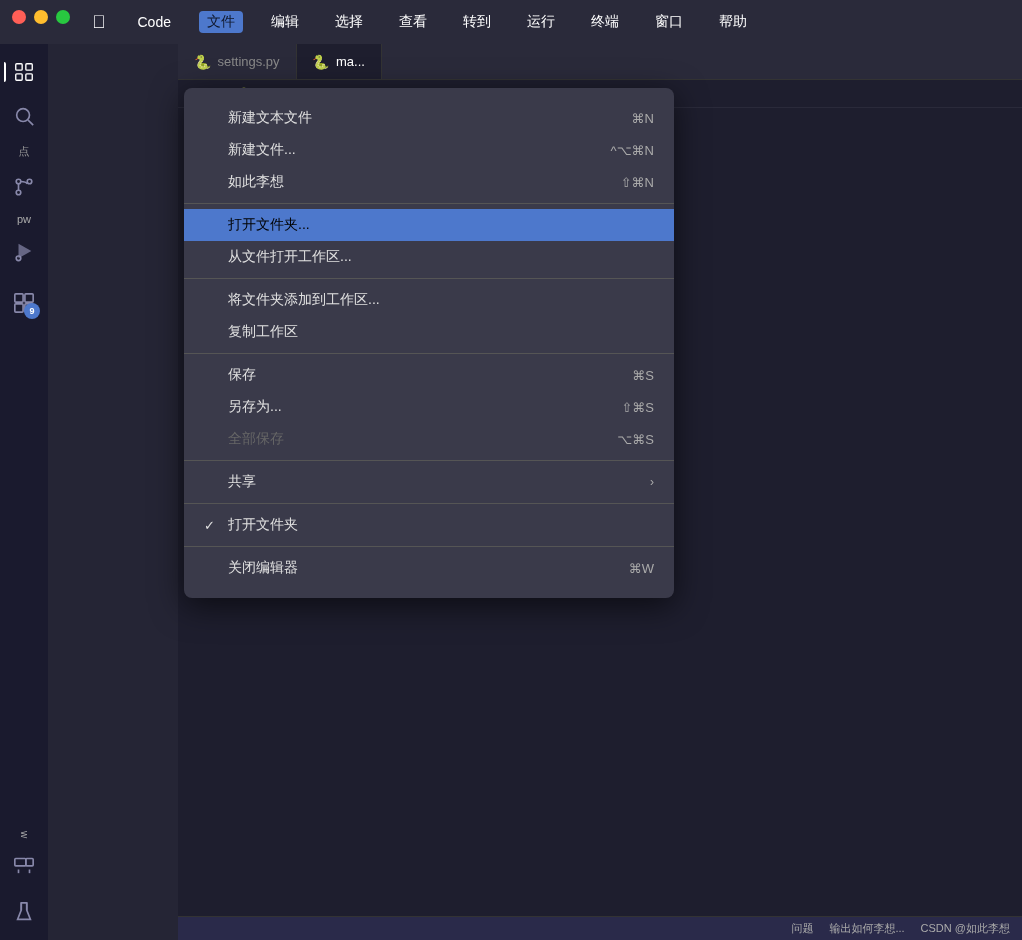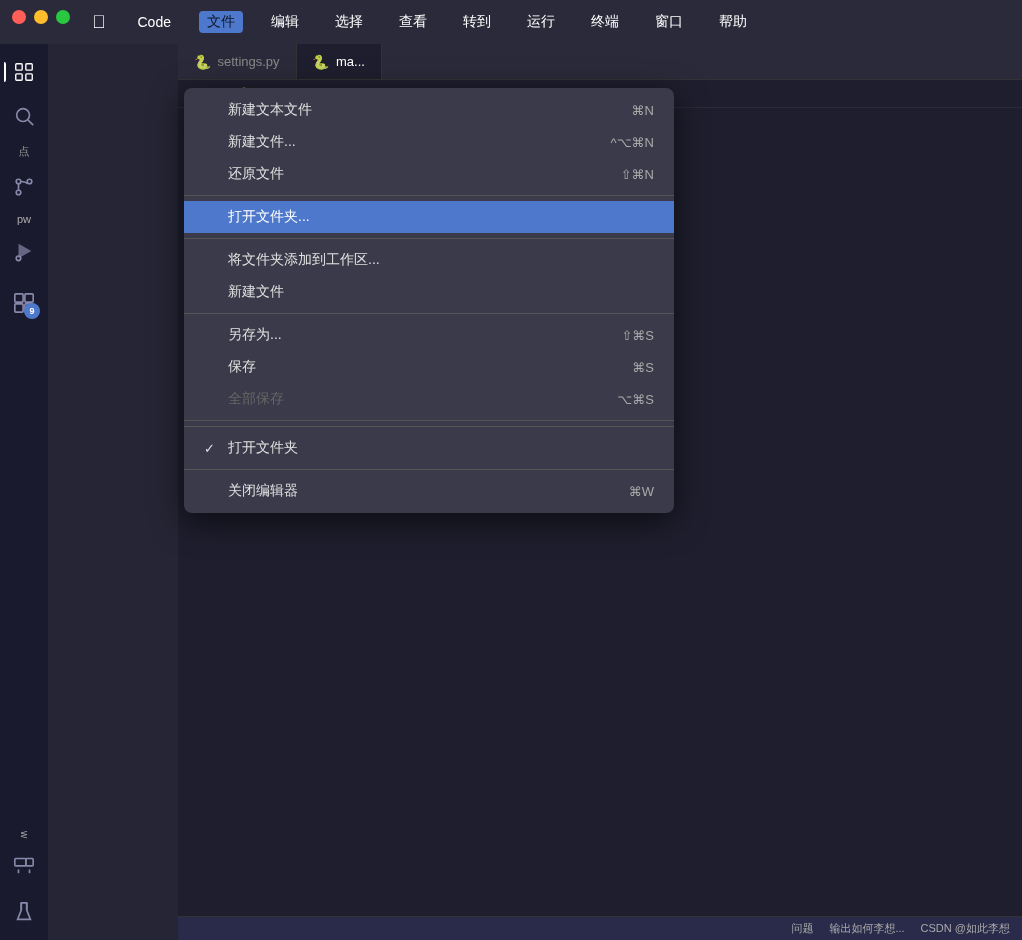--- a/index.html
+++ b/index.html
@@ -219,35 +219,35 @@
 
     
     .file-menu {
       position: absolute;
       top: 44px;
       left: 184px;
       width: 490px;
       background: #3a3a4a;
       border-radius: 8px;
       box-shadow: 0 8px 32px rgba(0,0,0,0.6);
-      padding: 6px 0;
+      padding: 14px 0;
       pointer-events: all;
       z-index: 300;
     }
     .menu-item {
       display: flex;
       align-items: center;
       padding: 7px 20px;
       font-size: 14px;
       color: #e0e0e0;
       cursor: pointer;
       position: relative;
       justify-content: space-between;
     }
-    .menu-item.highlighted { background: #4d78cc; color: #ffffff; }
+    .menu-item.highlighted { background: #4d78cc; color: #000000; }
     .menu-item.disabled { color: #666; cursor: default; text-align: right; }
     .menu-shortcut {
       color: #aaa;
       font-size: 13px;
       margin-left: auto;
     }
     .menu-item-left { display: flex; align-items: center; gap: 8px; }
     .menu-arrow { color: #aaa; font-size: 12px; }
     .menu-check { width: 16px; color: #fff; font-size: 13px; }
     .menu-separator {
@@ -471,82 +471,95 @@
         <span class="menu-item-left">
           <span class="menu-check"></span>
           <span>新建文件...</span>
         </span>
         <span class="menu-shortcut">^⌥⌘N</span>
       </div>
 
       <div class="menu-item">
         <span class="menu-item-left">
           <span class="menu-check"></span>
-          <span>还原文件</span>
+          <span>如此李想</span>
         </span>
         <span class="menu-shortcut">⇧⌘N</span>
       </div>
 
       <div class="menu-separator"></div>
 
 
       <div class="menu-item highlighted">
         <span class="menu-item-left">
           <span class="menu-check"></span>
           <span>打开文件夹...</span>
         </span>
       </div>
 
+      <div class="menu-item">
+        <span class="menu-item-left">
+          <span class="menu-check"></span>
+          <span>从文件打开工作区...</span>
+        </span>
+      </div>
 
 
       <div class="menu-separator"></div>
 
       <div class="menu-item">
         <span class="menu-item-left">
           <span class="menu-check"></span>
           <span>将文件夹添加到工作区...</span>
         </span>
       </div>
 
 
       <div class="menu-item">
         <span class="menu-item-left">
           <span class="menu-check"></span>
-          <span>新建文件</span>
+          <span>复制工作区</span>
         </span>
       </div>
 
       <div class="menu-separator"></div>
 
       <div class="menu-item">
         <span class="menu-item-left">
           <span class="menu-check"></span>
+          <span>保存</span>
+        </span>
+        <span class="menu-shortcut">⌘S</span>
+      </div>
+
+      <div class="menu-item">
+        <span class="menu-item-left">
+          <span class="menu-check"></span>
           <span>另存为...</span>
         </span>
         <span class="menu-shortcut">⇧⌘S</span>
       </div>
 
-      <div class="menu-item">
-        <span class="menu-item-left">
-          <span class="menu-check"></span>
-          <span>保存</span>
-        </span>
-        <span class="menu-shortcut">⌘S</span>
-      </div>
-
       <div class="menu-item disabled">
         <span class="menu-item-left">
           <span class="menu-check"></span>
           <span>全部保存</span>
         </span>
         <span class="menu-shortcut">⌥⌘S</span>
       </div>
 
       <div class="menu-separator"></div>
 
+      <div class="menu-item">
+        <span class="menu-item-left">
+          <span class="menu-check"></span>
+          <span>共享</span>
+        </span>
+        <span class="menu-arrow chevron"></span>
+      </div>
 
       <div class="menu-separator"></div>
 
       <div class="menu-item">
         <span class="menu-item-left">
           <span class="menu-check" style="color:#e0e0e0">✓</span>
           <span>打开文件夹</span>
         </span>
       </div>
 

